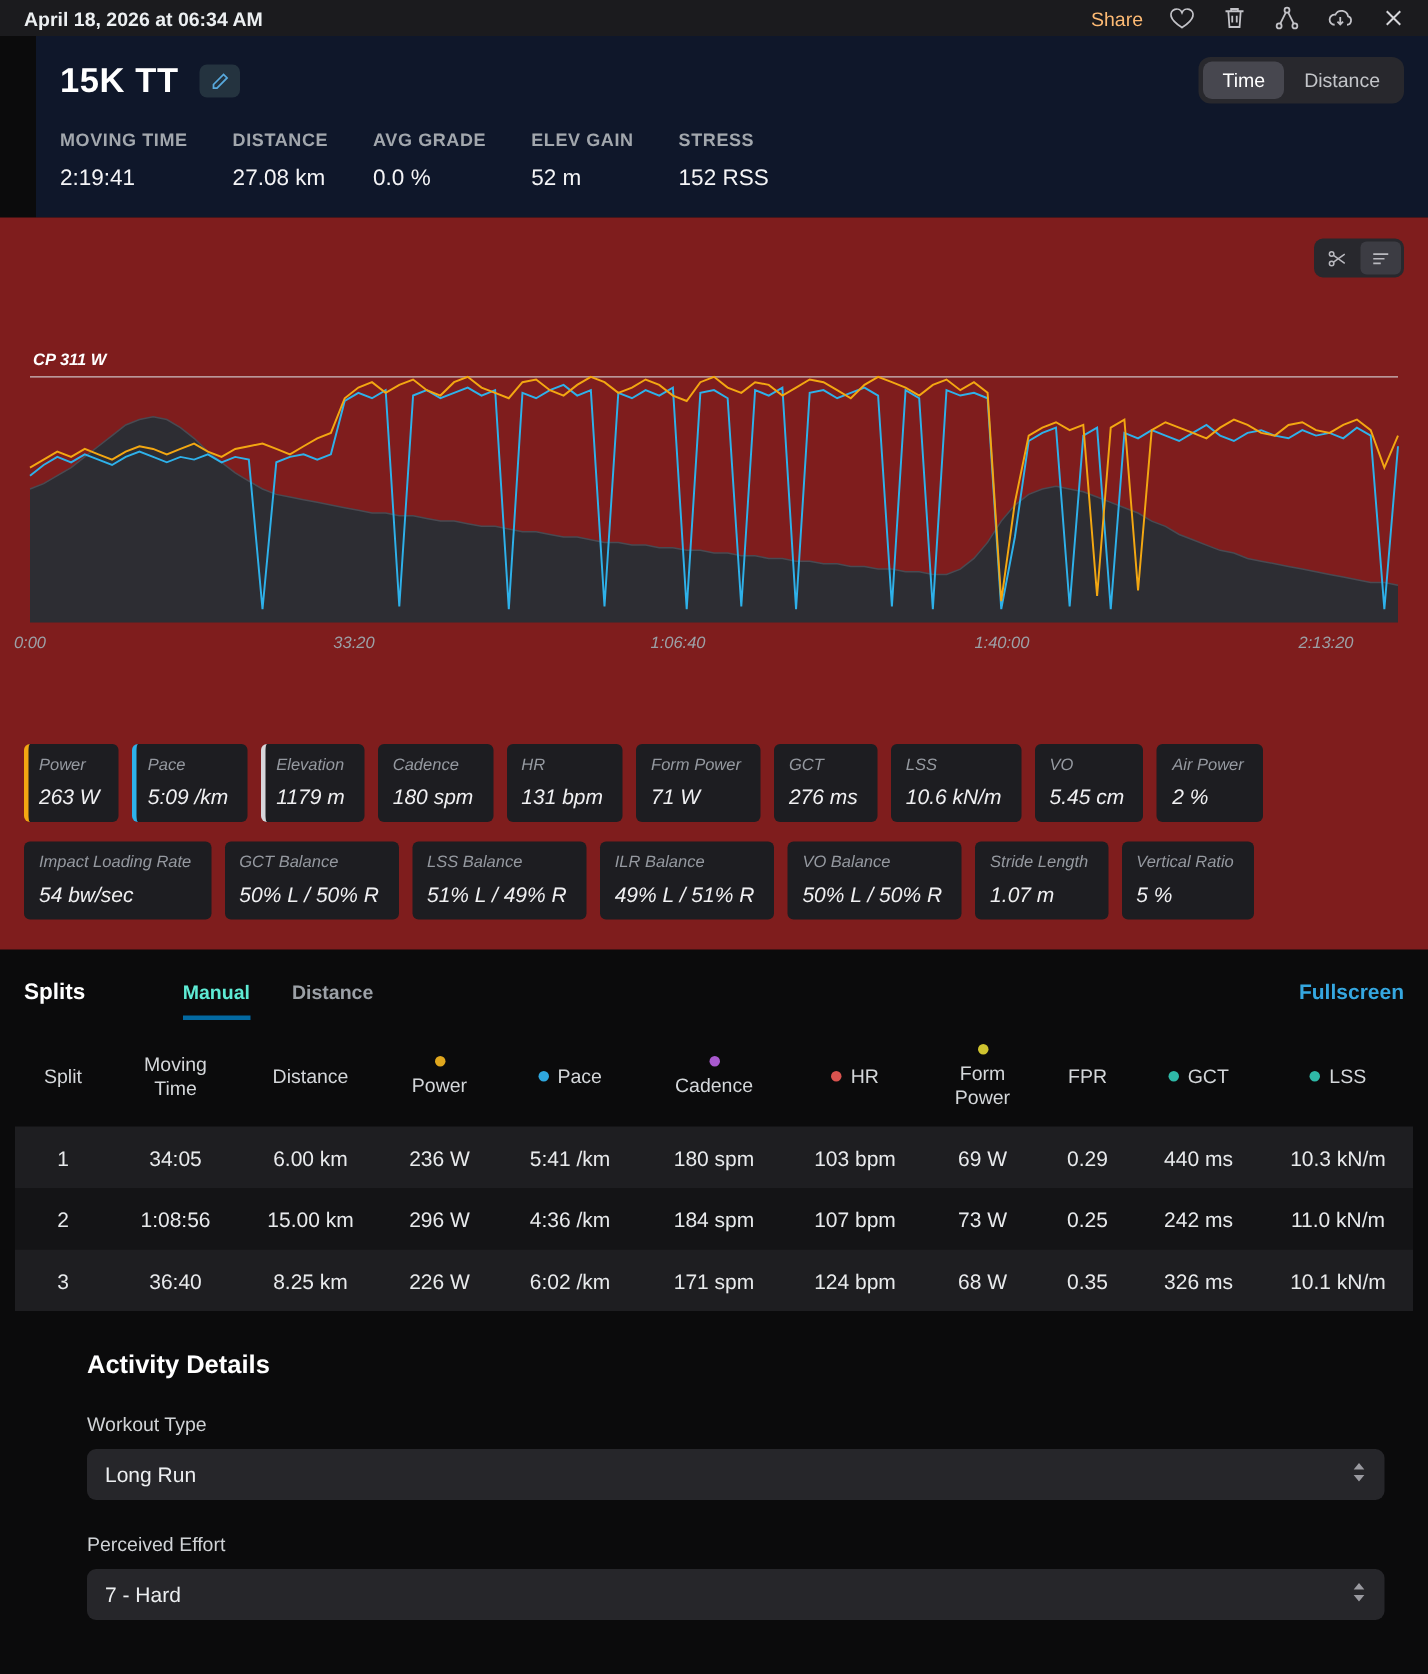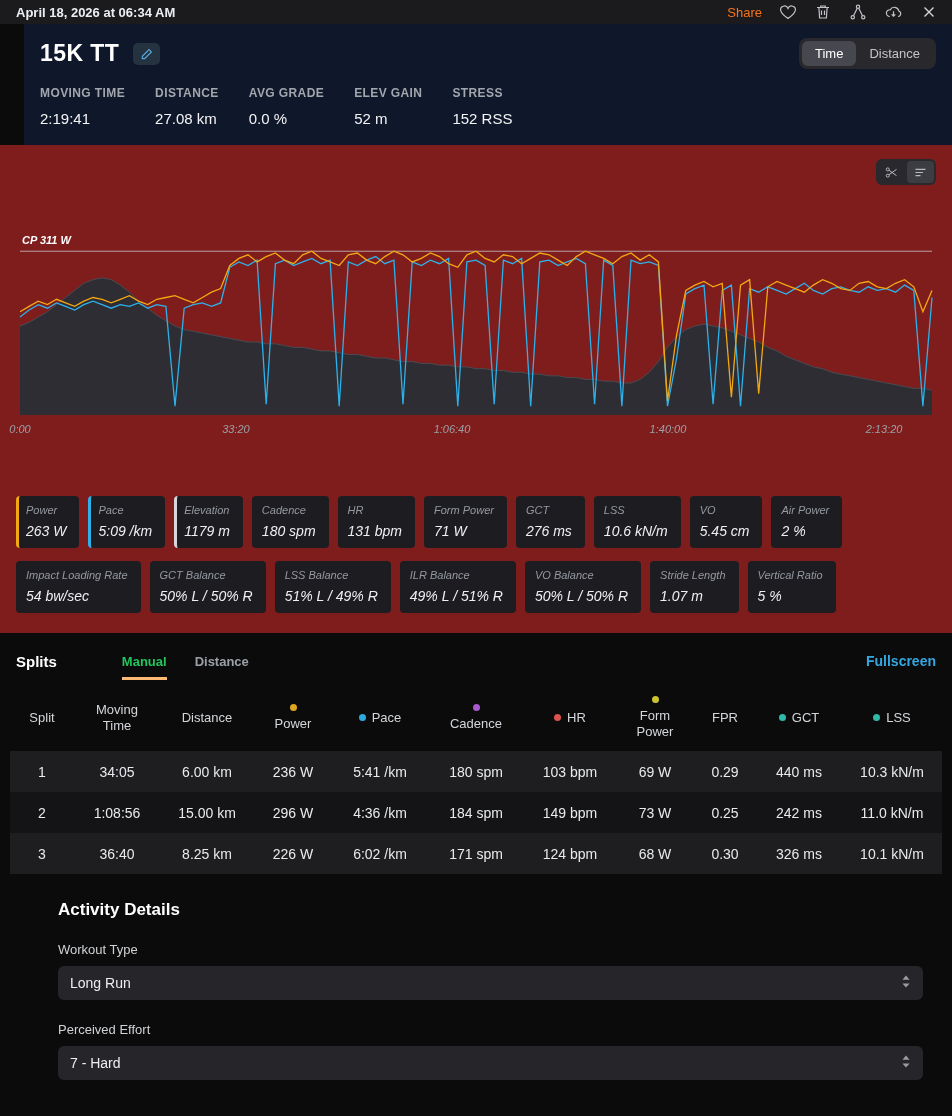--- a/index.html
+++ b/index.html
@@ -6,21 +6,21 @@
   html,body { margin:0; padding:0; }
   body {
     width:952px; height:1116px; overflow:hidden;
     background:#0b0b0c; color:#e8e8ea;
     font-family:"Liberation Sans", sans-serif;
   }
   
   .topbar { height:24px; background:#1b1b1e; display:flex; align-items:center; justify-content:space-between; padding:0 14px 0 16px; }
   .date { font-size:13px; font-weight:700; color:#eceff1; }
   .topbar-right { display:flex; align-items:center; gap:17px; }
-  .share { font-size:13px; color:#f97316; cursor:pointer; }
+  .share { font-size:13px; color:#fdba74; cursor:pointer; }
   .icon-btn { display:flex; align-items:center; justify-content:center; cursor:pointer; }
   .icon-btn svg { display:block; }
   
   .head-block { padding:14px 16px 18px; background:#0f172a;margin-left:24px; }
   .title-row { display:flex; align-items:center; }
   .title-row h1 { margin:0; font-size:23px; font-weight:800; letter-spacing:.4px; color:#fff; }
   .edit-btn { margin-left:14px; width:27px; height:22px; background:#24333f; border:none; border-radius:5px; display:flex; align-items:center; justify-content:center; cursor:pointer; padding:0; }
   .toggle { margin-left:auto; background:#28282d; border-radius:8px; padding:3px; display:flex; }
   .seg { padding:5px 13px; border-radius:6px; font-size:13px; color:#c3c5c9; cursor:pointer; }
   .seg.active { background:#47474f; color:#fff; }
@@ -43,21 +43,21 @@
   .tile { background:#1d1d21; border-radius:4px; padding:8px 13px 9px 10px; cursor:pointer; }
   .tile.accented { border-left:3px solid #fff; padding-left:7px; }
   .tile-label { font-size:11px; color:#9599a0; white-space:nowrap; }
   .tile-value { font-size:14px; color:#f0f0f2; margin-top:7px; white-space:nowrap; }
   
   .splits-block { padding-top:10px; }
   .splits-head { display:flex; align-items:flex-start; padding:10px 16px 0;gap:25px; }
   .splits-title { font-size:15px; font-weight:700; color:#fff; }
   .splits-tabs { display:flex; gap:28px; margin-left:40px; margin-top:1px; }
   .tab { font-size:13px; font-weight:700; color:#9ba0a6; padding-bottom:8px; cursor:pointer; }
-  .tab.active { color:#22c55e; border-bottom:3px solid #fdba74; }
+  .tab.active { color:#5eead4; border-bottom:3px solid #0369a1; }
   .fullscreen { margin-left:auto; color:#35a7e0; font-size:14px; font-weight:700; cursor:pointer; }
   .table { margin:6px 10px 0; --cols:64px 86px 94px 78px 96px 96px 92px 78px 62px 86px 1fr; }
   .thead { display:grid; grid-template-columns:var(--cols); padding:10px 0 12px; }
   .th { display:flex; flex-direction:row; gap:6px; align-items:center; justify-content:center; text-align:center; font-size:13px; color:#d4d7da; }
   .th.stack { flex-direction:column; gap:5px; }
   .th-label { line-height:1.2; max-width:70px; }
   .dot { width:7px; height:7px; border-radius:50%; flex:0 0 auto; }
   .tr { display:grid; grid-template-columns:var(--cols); height:41px; align-items:center; text-align:center; font-size:14px; color:#e8eaec; }
   .tr.odd { background:#1e1e21; }
   .tr.even { background:#141416; }
@@ -319,36 +319,36 @@
             <div class="td">440 ms</div>
             <div class="td">10.3 kN/m</div>
           </div>
           <div class="tr even">
             <div class="td">2</div>
             <div class="td">1:08:56</div>
             <div class="td">15.00 km</div>
             <div class="td">296 W</div>
             <div class="td">4:36 /km</div>
             <div class="td">184 spm</div>
-            <div class="td">149 bpm</div>
+            <div class="td">107 bpm</div>
             <div class="td">73 W</div>
             <div class="td">0.25</div>
             <div class="td">242 ms</div>
             <div class="td">11.0 kN/m</div>
           </div>
           <div class="tr odd">
             <div class="td">3</div>
             <div class="td">36:40</div>
             <div class="td">8.25 km</div>
             <div class="td">226 W</div>
             <div class="td">6:02 /km</div>
             <div class="td">171 spm</div>
             <div class="td">124 bpm</div>
             <div class="td">68 W</div>
-            <div class="td">0.30</div>
+            <div class="td">0.35</div>
             <div class="td">326 ms</div>
             <div class="td">10.1 kN/m</div>
           </div>
         </div>
     </div>
   </section>
 
   <section class="details-block">
     <h2>Activity Details</h2>
     <div class="field-label">Workout Type</div>

